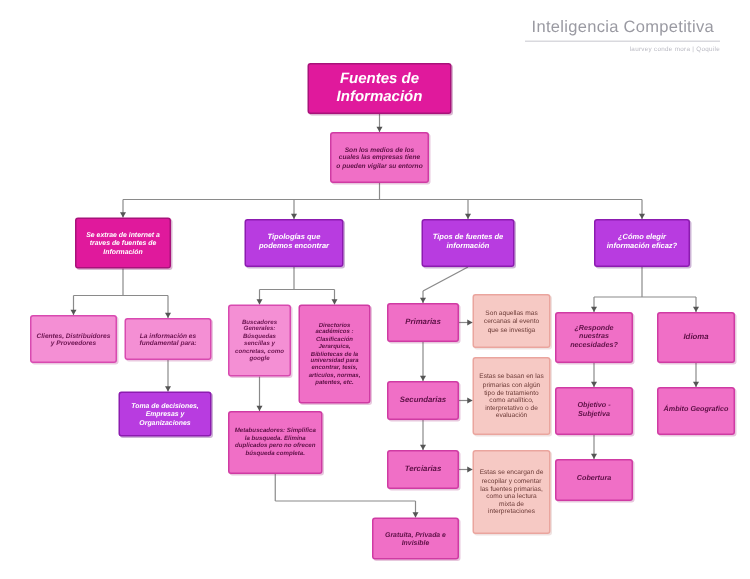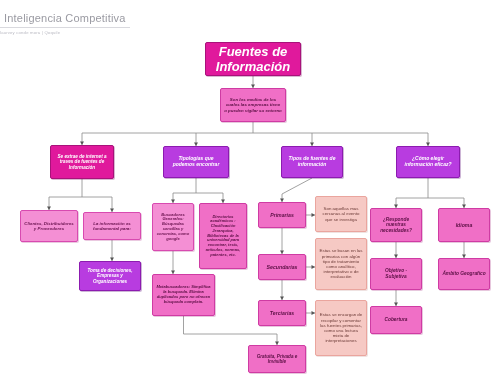--- a/index.html
+++ b/index.html
@@ -27,21 +27,21 @@
     top: 0;
     width: 500px;
     height: 386px;
     pointer-events: none;
   }
   .title-block {
     position: absolute;
     left: 0;
     top: 8px;
     width: 480px;
-    text-align: left;
+    text-align: right;
   }
   .doc-title {
     font-size: 11px;
     color: #9a9aa2;
     letter-spacing: .2px;
     border-bottom: 1px solid #d9d9de;
     display: inline-block;
     padding: 0 4px 2px 4px;
     line-height: 13px;
   }
@@ -168,21 +168,21 @@
       <polygon points="462,204.5 466,204.5 464,208" fill="#555"></polygon>
       <line x1="396" y1="242" x2="396" y2="258" stroke="#8a8a8a" stroke-width="0.8"></line>
       <polygon points="394,254.5 398,254.5 396,258" fill="#555"></polygon>
       <line x1="464" y1="242" x2="464" y2="258" stroke="#8a8a8a" stroke-width="0.8"></line>
       <polygon points="462,254.5 466,254.5 464,258" fill="#555"></polygon>
       <line x1="396" y1="290" x2="396" y2="306" stroke="#8a8a8a" stroke-width="0.8"></line>
       <polygon points="394,302.5 398,302.5 396,306" fill="#555"></polygon>
     </svg>
 
   <div id="nodes">
-      <div class="node n-magenta" style="left: 205px; top: 42px; width: 96px; height: 34px; font-size: 13px;">
+      <div class="node n-magenta" style="left: 205px; top: 42px; width: 96px; height: 34px; font-size: 10px;">
         <span>Fuentes de Información</span>
       </div>
       <div class="node n-hotpink" style="left: 220px; top: 88px; width: 66px; height: 34px; font-size: 4.4px;">
         <span>Son los medios de los cuales las empresas tiene o pueden vigilar su entorno</span>
       </div>
       <div class="node n-magenta" style="left: 50px; top: 145px; width: 64px; height: 34px; font-size: 4.6px;">
         <span>Se extrae de internet a traves de fuentes de Información</span>
       </div>
       <div class="node n-purple" style="left: 163px; top: 146px; width: 66px; height: 32px; font-size: 5px;">
         <span>Tipologías que podemos encontrar</span>

